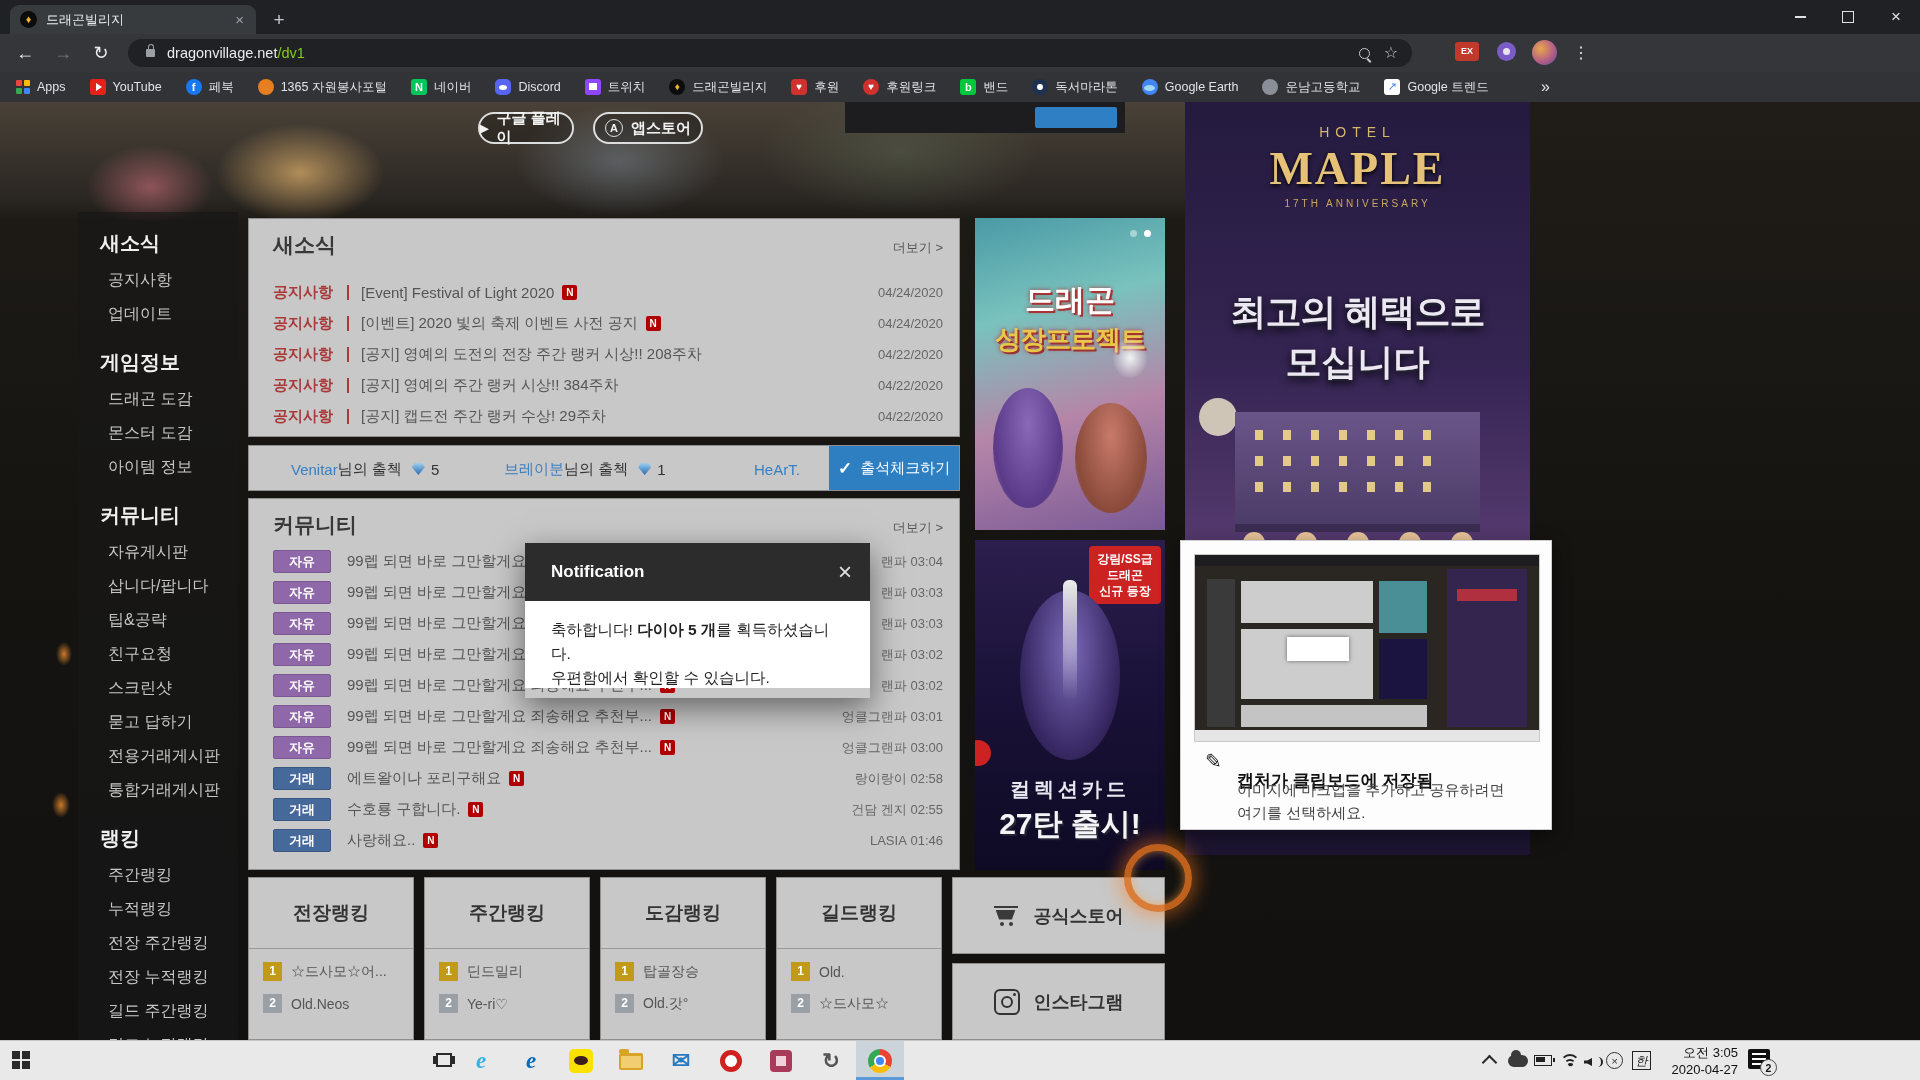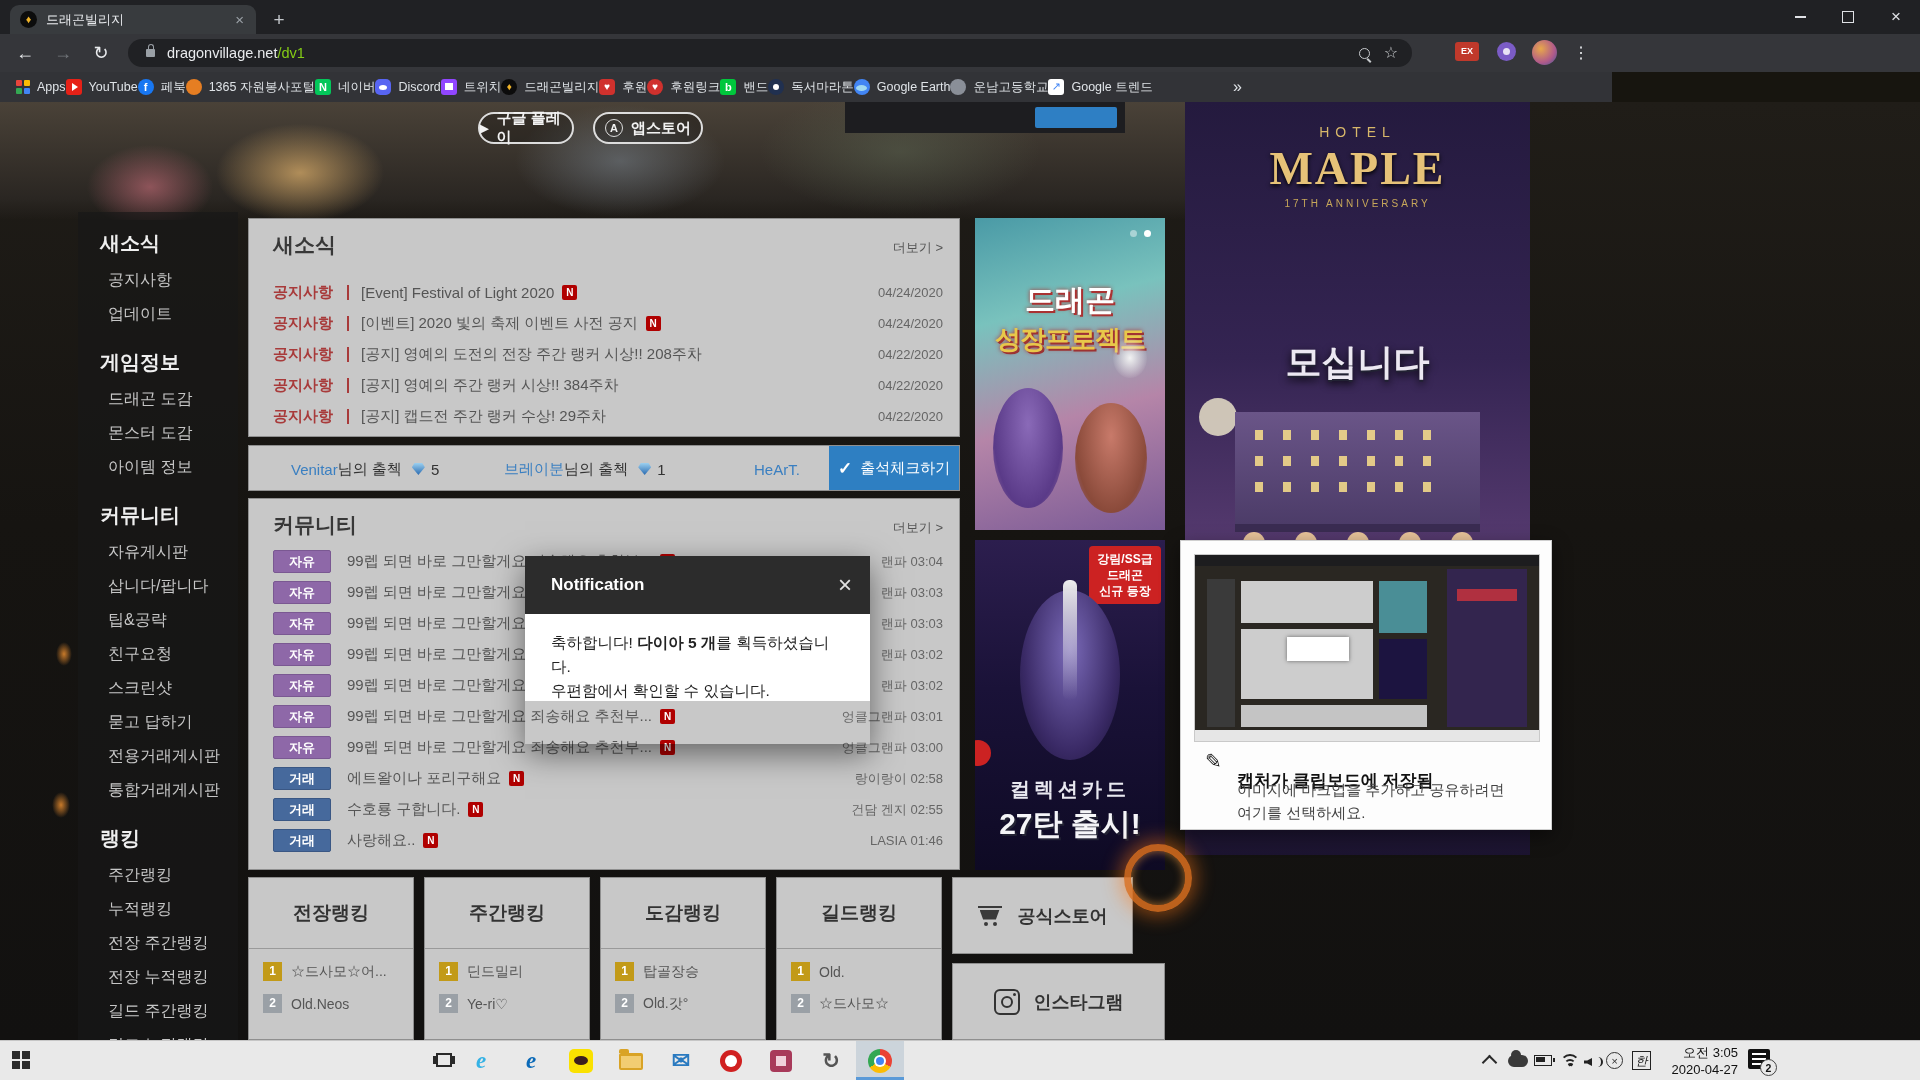--- a/index.html
+++ b/index.html
@@ -26,21 +26,21 @@
   #url .host{color:#e8eaed;} #url .path{color:#84cc16;}
   #omni-right{position:absolute;right:14px;display:flex;align-items:center;gap:14px;}
   .mag{width:9px;height:9px;border:1.8px solid #c7cacd;border-radius:50%;position:relative;}
   .mag:after{content:"";position:absolute;left:8px;top:9px;width:2px;height:5px;background:#c7cacd;transform:rotate(-45deg);}
   .star{color:#c7cacd;font-size:16px;line-height:16px;}
   #ext-ex{position:absolute;left:1455px;top:8px;width:24px;height:19px;background:#c0392b;border-radius:3px;color:#fff;font-size:9px;font-weight:bold;text-align:center;line-height:19px;}
   #ext-p{position:absolute;left:1497px;top:8px;width:19px;height:19px;background:#7b5cc6;border-radius:50%;}
   #ext-p:after{content:"";position:absolute;left:6px;top:6px;width:7px;height:7px;background:#e8e2f5;border-radius:50%;}
   #avatar{position:absolute;left:1532px;top:6px;width:25px;height:25px;border-radius:50%;background:radial-gradient(circle at 35% 35%,#e8a74a,#b05a8a 60%,#3a5a9a);}
   #menu3{position:absolute;left:1570px;top:5px;width:22px;height:28px;color:#e8eaed;font-size:16px;text-align:center;line-height:28px;}
-  #bookbar{position:absolute;left:0;top:72px;width:1612px;height:30px;background:#323337;display:flex;align-items:center;padding-left:16px;box-sizing:border-box;}
+  #bookbar{position:absolute;left:0;top:72px;width:1920px;height:30px;background:#323337;display:flex;align-items:center;gap:24px;padding-left:16px;box-sizing:border-box;}
   .bm{display:flex;align-items:center;gap:7px;}
   .bm .lbl{color:#dfe3e7;font-size:12.5px;white-space:nowrap;}
   .bmi{width:16px;height:16px;border-radius:3px;position:relative;flex:none;}
   .grid4{display:grid;grid-template-columns:6px 6px;grid-gap:2px;width:14px;}
   .grid4 b{width:6px;height:6px;border-radius:1px;}
   #bm-overflow{position:absolute;right:370px;color:#dfe3e7;font-size:16px;}
   
   #page{position:absolute;left:0;top:102px;width:1920px;height:938px;background:linear-gradient(180deg,#201d18,#161411 45%,#121110);}
   #art-top{position:absolute;left:0;top:0;width:1185px;height:118px;
     background:radial-gradient(120px 70px at 300px 60%,rgba(198,158,98,.85),transparent 70%),
@@ -122,21 +122,21 @@
   #maple .h2{position:absolute;left:0;top:236px;width:100%;text-align:center;font-size:36px;font-weight:900;color:#ece8f2;text-shadow:0 2px 0 #223,0 4px 8px #000;}
   #maple .moon{position:absolute;left:14px;top:296px;width:38px;height:38px;border-radius:50%;background:#e8e0c8;opacity:.85;}
   #maple .bldg{position:absolute;left:50px;top:310px;width:245px;height:120px;background:linear-gradient(180deg,#6a5588,#4a3a66);box-shadow:inset 0 -8px 0 #3a2c52;}
   #maple .bldg i{position:absolute;width:8px;height:10px;background:#f2d88a;opacity:.9;}
   .figrow{position:absolute;left:0;top:430px;width:100%;height:110px;display:flex;align-items:flex-end;justify-content:center;gap:10px;}
   .fig{width:42px;height:92px;border-radius:8px 8px 0 0;position:relative;}
   .fig:before{content:"";position:absolute;left:10px;top:-18px;width:22px;height:22px;border-radius:50%;background:#e8c49a;}
   
   #fire{position:absolute;left:1124px;top:742px;width:54px;height:54px;border-radius:50%;border:7px solid rgba(220,112,30,.85);box-shadow:0 0 18px 5px rgba(255,122,22,.45), inset 0 0 10px rgba(255,160,60,.6);}
   
-  #popup{position:absolute;left:525px;top:454px;width:345px;height:188px;z-index:50;box-shadow:0 10px 30px rgba(0,0,0,.5);}
+  #popup{position:absolute;left:525px;top:441px;width:345px;height:155px;z-index:50;box-shadow:0 10px 30px rgba(0,0,0,.5);}
   #popup .hd{height:58px;background:#2c2c2c;display:flex;align-items:center;}
   #popup .hd .t{color:#fff;font-size:17px;font-weight:bold;margin-left:26px;flex:1;}
   #popup .hd .x{color:#e0e0e0;font-size:24px;margin-right:18px;line-height:24px;}
   #popup .bd{height:87px;background:#fff;padding:17px 26px;box-sizing:border-box;font-size:15.5px;color:#222;line-height:24px;}
   
   #toast{position:absolute;left:1180px;top:540px;width:372px;height:290px;background:#fdfdfd;border:1px solid #cfcfcf;box-shadow:0 6px 18px rgba(0,0,0,.45);z-index:80;box-sizing:border-box;}
   #thumb{position:absolute;left:13px;top:13px;width:344px;height:186px;background:#9a9a9a;border:1px solid #c9c9c9;overflow:hidden;}
   #toast .tt{position:absolute;left:56px;top:228px;font-size:17px;font-weight:bold;color:#111;}
   #toast .b1{position:absolute;left:56px;top:240px;font-size:15px;color:#444;}
   #toast .b2{position:absolute;left:56px;top:263px;font-size:15px;color:#444;}
@@ -504,21 +504,21 @@
       <div class="rk-row">
           <span class="rkn rk1">1</span>
           <span class="rkname">Old.</span>
         </div>
       <div class="rk-row">
           <span class="rkn rk2">2</span>
           <span class="rkname">☆드사모☆</span>
         </div>
     </section>
 
-    <section class="gbox slink" style="left:952px;top:775px;width:181px;height:77px;">
+    <section class="gbox slink" style="left:952px;top:775px;width:213px;height:77px;">
       <span class="cart">
           <i class="hd"></i>
           <i class="bd"></i>
           <i class="w1"></i>
           <i class="w2"></i>
         </span>
       <span>공식스토어</span>
     </section>
     <section class="gbox slink" style="left:952px;top:861px;width:213px;height:77px;">
       <span class="insta"></span>
@@ -547,20 +547,21 @@
       <span class="blob" style="left:45px;top:50px;width:100px;height:170px;background:radial-gradient(ellipse at 50% 35%,#7a6ab8,#3a2a66 65%,transparent);"></span>
       <span class="blob" style="left:88px;top:40px;width:14px;height:120px;background:linear-gradient(#eee,rgba(238,238,238,0));border-radius:6px;"></span>
       <span class="bn2-l1">컬렉션카드</span>
       <span class="bn2-l2">27탄 출시!</span>
     </div>
 
     <div id="maple">
       <span class="hotel">HOTEL</span>
       <span class="brand">MAPLE</span>
       <span class="anniv">17TH ANNIVERSARY</span>
+      <span class="h1">최고의 혜택으로</span>
       <span class="h2">모십니다</span>
       <span class="moon"></span>
       <span class="bldg">
         <i style="left:20px;top:18px;"></i>
           <i style="left:48px;top:18px;"></i>
           <i style="left:76px;top:18px;"></i>
           <i style="left:104px;top:18px;"></i>
           <i style="left:132px;top:18px;"></i>
           <i style="left:160px;top:18px;"></i>
           <i style="left:188px;top:18px;"></i>

